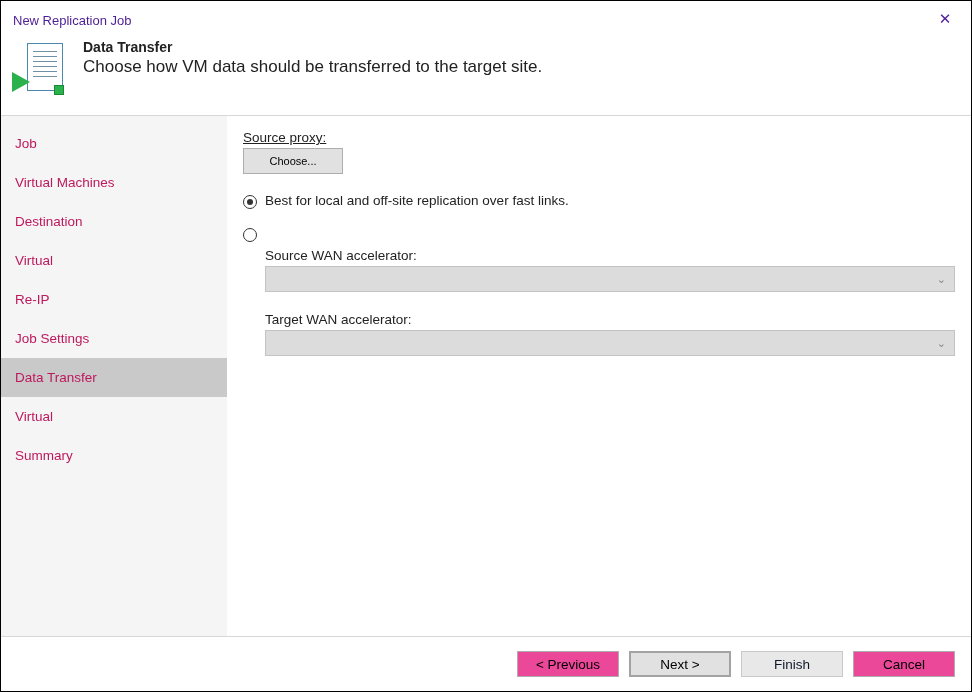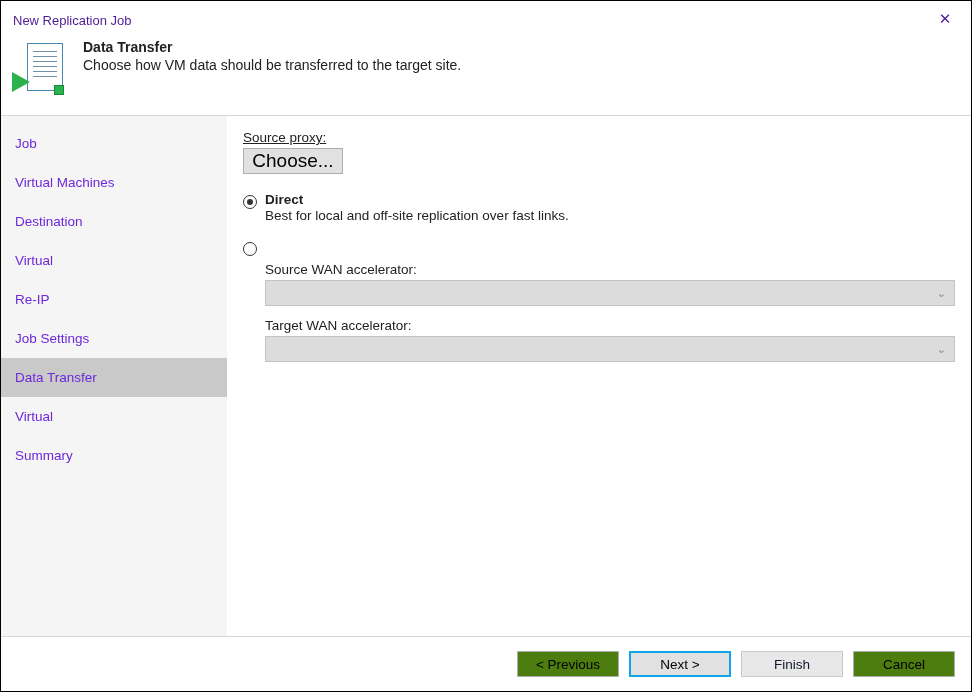--- a/index.html
+++ b/index.html
@@ -97,21 +97,21 @@
       background: #2bb24c;
       border: 1px solid #188a36;
     }
     .header-text .title {
       font-size: 14px;
       font-weight: bold;
       color: #222;
       margin-bottom: 2px;
     }
     .header-text .subtitle {
-      font-size: 14px;
+      font-size: 17px;
       color: #222;
     }
     .divider {
       border: none;
       border-top: 1px solid #d8d8d8;
     }
     .main {
       flex: 1;
       display: flex;
       overflow: hidden;
@@ -119,21 +119,21 @@
     .sidebar {
       width: 226px;
       background: #f5f5f5;
       padding-top: 8px;
       display: flex;
       flex-direction: column;
     }
     .sidebar-item {
       padding: 12px 14px;
       font-size: 13.5px;
-      color: #6d28d9;
+      color: #be185d;
       cursor: pointer;
     }
     .sidebar-item.active {
       background: #c9c9c9;
     }
     .content {
       flex: 1;
       padding: 14px 16px;
       font-size: 13.5px;
       color: #222;
@@ -160,21 +160,21 @@
     .input-sel .sel-text {
       background: #0078d7;
       color: #fff;
       padding: 1px 0px;
     }
     .btn-choose {
       width: 100px;
       height: 26px;
       background: #e1e1e1;
       border: 1px solid #adadad;
-      font-size: 19px;
+      font-size: 11px;
       cursor: pointer;
     }
     .radio-group {
       margin-top: 6px;
     }
     .radio-option {
       display: flex;
       align-items: flex-start;
       gap: 8px;
       margin-bottom: 6px;
@@ -229,27 +229,27 @@
     .footer {
       border-top: 1px solid #d8d8d8;
       padding: 14px 16px;
       display: flex;
       justify-content: flex-end;
       gap: 10px;
     }
     .footer button {
       width: 102px;
       height: 26px;
-      background: #4d7c0f;
+      background: #ec4899;
       border: 1px solid #adadad;
       font-size: 13.5px;
       cursor: pointer;
     }
     .footer button.primary {
-      border: 2px solid #0ea5e9;
+      border: 2px solid #a3a3a3;
       background: #e1e1e1;
     }
     .footer button.disabled {
       color: #0f172a;
       border-color: #c9c9c9;
       background: #e8e8e8;
       cursor: default;
     }
   </style>
 </head>
@@ -292,37 +292,36 @@
     <span class="label">Source proxy:</span>
     <div class="row-proxy">
       <button class="btn-choose">Choose...</button>
     </div>
 
 
     <div class="radio-group">
       <div class="radio-option selected">
         <div class="radio-circle"></div>
         <div class="radio-texts">
-          <div class="rt-title">Direct</div>
           <div class="rt-desc">Best for local and off-site replication over fast links.</div>
         </div>
       </div>
 
       <div style="height:10px"></div>
 
       <div class="radio-option">
         <div class="radio-circle"></div>
       </div>
 
       <div class="sub-label">Source WAN accelerator:</div>
       <div class="combo">
         <span class="chev">⌄</span>
       </div>
 
-      <div class="sub-label" style="margin-top:12px">Target WAN accelerator:</div>
+      <div class="sub-label" style="margin-top:20px">Target WAN accelerator:</div>
       <div class="combo">
         <span class="chev">⌄</span>
       </div>
     </div>
   </div>
 </div>
 
 <div class="footer">
   <button>&lt; Previous</button>
   <button class="primary">Next &gt;</button>

